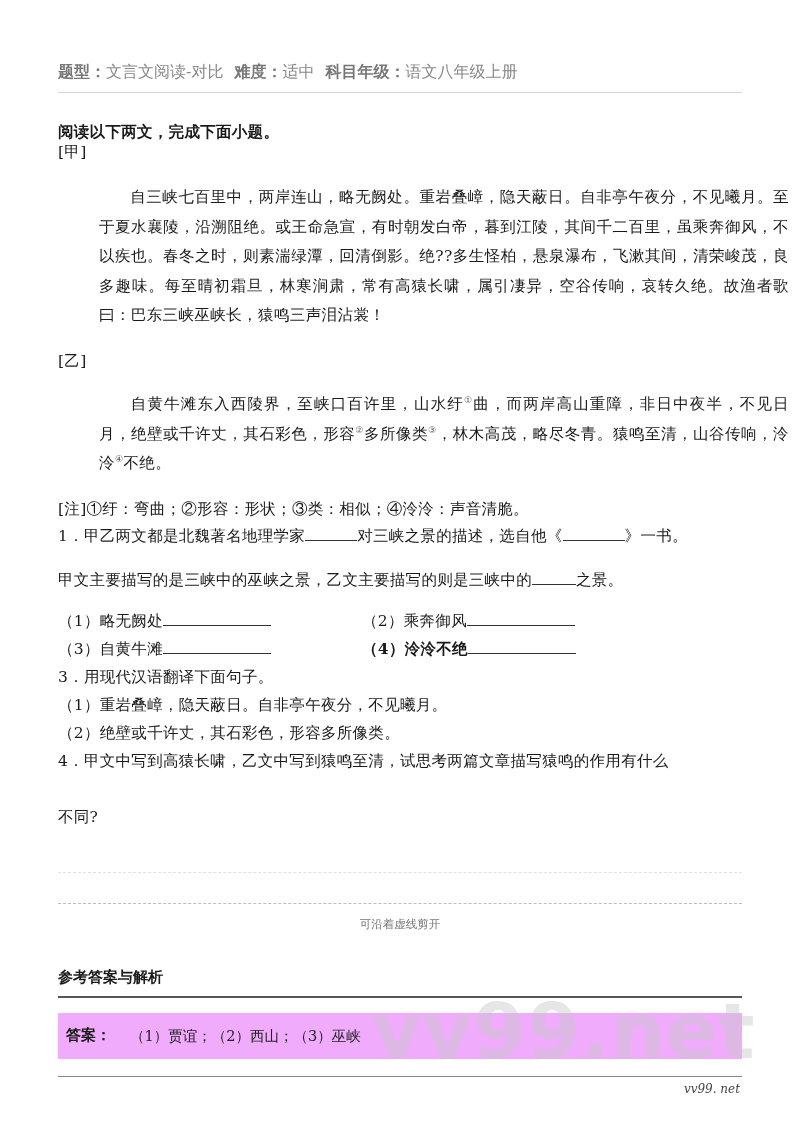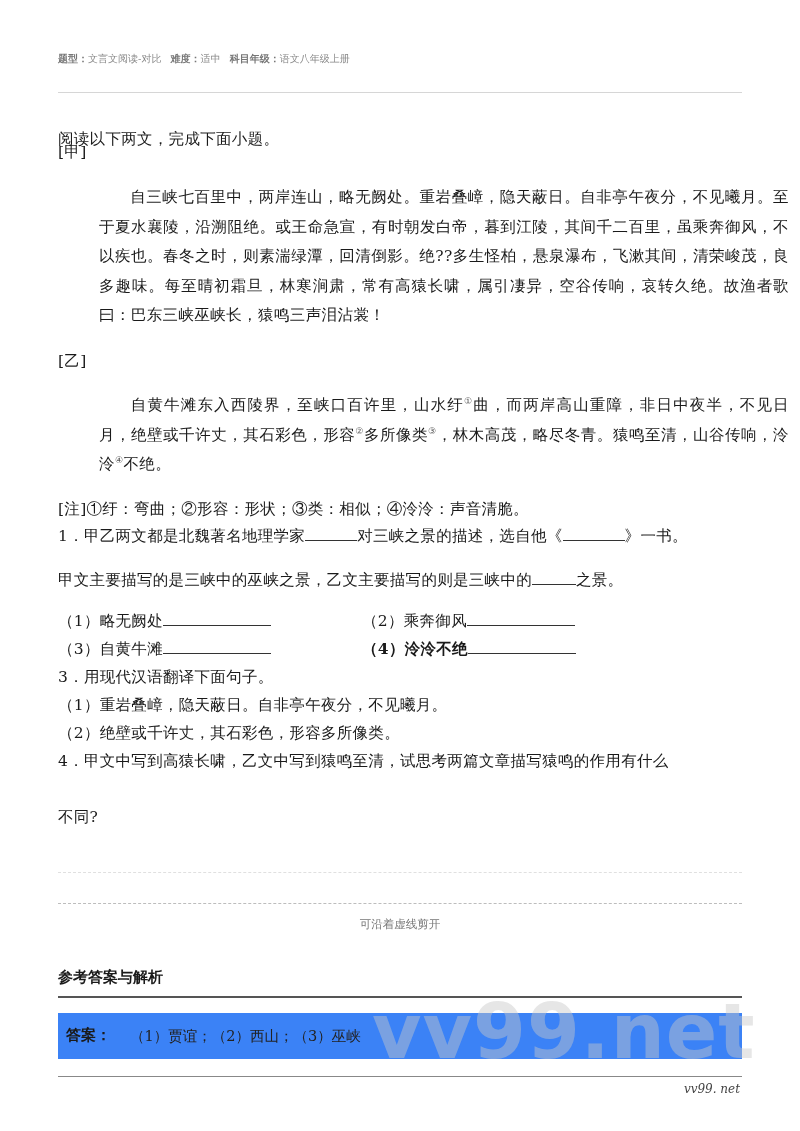--- a/index.html
+++ b/index.html
@@ -4,41 +4,41 @@
 <style>
   html, body { margin: 0; padding: 0; background: #ffffff; }
   body {
     width: 800px; height: 1131px; position: relative; overflow: hidden;
     font-family: "DejaVu Serif", "Liberation Serif", serif;
     color: #1a1a1a;
   }
   .page { position: absolute; left: 0; top: 0; width: 800px; height: 1131px; }
 
   .meta-bar {
-    position: absolute; left: 58px; top: 52px; width: 684px;
-    font-size: 10px; color: #888; white-space: nowrap;
+    position: absolute; left: 58px; top: 62px; width: 684px;
+    font-size: 16px; color: #888; white-space: nowrap;
   }
   .meta-bar .k { font-weight: bold; color: #777; font-family: "DejaVu Sans", sans-serif; }
   .meta-bar .v { color: #888; margin-right: 6px; }
   .meta-rule { position: absolute; left: 58px; top: 92px; width: 684px; height: 1px; background: #d6d6d6; }
 
   .line { position: absolute; left: 58px; font-size: 15.5px; line-height: 22px; white-space: nowrap; letter-spacing: 0.3px; }
   .para { position: absolute; left: 58px; width: 690px; font-size: 15.5px; line-height: 29.6px; letter-spacing: 0.4px; text-align: justify; margin-left: 41px; }
   .para .indent { display: inline-block; width: 31px; }
   sup.fn { font-size: 9px; color: #555; vertical-align: 6px; line-height: 0; }
 
   .blank { display: inline-block; border-bottom: 1px solid #333; height: 15px; vertical-align: baseline; }
 
   .dash1 { position: absolute; left: 58px; top: 872px; width: 684px; border-top: 1px dashed #e0e0e0; }
   .dash2 { position: absolute; left: 58px; top: 903px; width: 684px; border-top: 1.5px dashed #bdbdbd; }
   .cut-label { position: absolute; left: 0; width: 800px; top: 917px; text-align: center; font-size: 11.5px; color: #777; }
 
   .ans-title { position: absolute; left: 58px; top: 968px; font-size: 15px; font-weight: bold; font-family: "DejaVu Sans", sans-serif; color: #1a1a1a; }
   .ans-rule { position: absolute; left: 58px; top: 996px; width: 684px; height: 1.5px; background: #555; }
-  .ans-box { position: absolute; left: 58px; top: 1013px; width: 684px; height: 46px; background: #3b82f6; }
+  .ans-box { position: absolute; left: 58px; top: 1013px; width: 684px; height: 46px; background: #f0abfc; }
   .ans-box .lbl { position: absolute; left: 8px; top: 13px; font-size: 15px; font-weight: bold; font-family: "DejaVu Sans", sans-serif; }
   .ans-box .val { position: absolute; left: 72px; top: 14px; font-size: 14.5px; color: #222; }
   .watermark {
     position: absolute; left: 372px; top: 994px; font-family: "DejaVu Sans", sans-serif;
     font-weight: bold; font-size: 76px; color: rgba(200,200,200,0.45); letter-spacing: 1px; line-height: 1;
   }
   .foot-rule { position: absolute; left: 58px; top: 1076px; width: 684px; height: 1px; background: #888; }
   .foot-site { position: absolute; right: 60px; top: 1082px; font-size: 12px; font-style: italic; color: #444; }
 </style>
 </head>
@@ -46,28 +46,28 @@
 
 <div class="page">
 
   <div class="meta-bar">
     <span class="k">题型：</span><span class="v">文言文阅读-对比</span>
     <span class="k">难度：</span><span class="v">适中</span>
     <span class="k">科目年级：</span><span class="v">语文八年级上册</span>
   </div>
   <div class="meta-rule"></div>
 
-  <div class="line" style="top:128px;">阅读以下两文，完成下面小题。</div>
+  <div class="line" style="top:121px;font-weight:bold;">阅读以下两文，完成下面小题。</div>
   <div class="line" style="top:141px;">[甲]</div>
 
   <div class="para" style="top:183px;"><span class="indent"></span><span>自三峡七百里中，两岸连山，略无阙处。重岩叠嶂，隐天蔽日。自非亭午夜分，不见曦月。至于夏水襄陵，沿溯阻绝。或王命急宣，有时朝发白帝，暮到江陵，其间千二百里，虽乘奔御风，不以疾也。春冬之时，则素湍绿潭，回清倒影。绝??多生怪柏，悬泉瀑布，飞漱其间，清荣峻茂，良多趣味。每至晴初霜旦，林寒涧肃，常有高猿长啸，属引凄异，空谷传响，哀转久绝。故渔者歌曰：巴东三峡巫峡长，猿鸣三声泪沾裳！</span></div>
 
   <div class="line" style="top:350px;">[乙]</div>
 
-  <div class="para" style="top:390px;font-family:Liberation Serif, serif;"><span class="indent"></span><span>自黄牛滩东入西陵界，至峡口百许里，山水纡</span><sup class="fn">①</sup><span>曲，而两岸高山重障，非日中夜半，不见日月，绝壁或千许丈，其石彩色，形容</span><sup class="fn">②</sup><span>多所像类</span><sup class="fn">③</sup><span>，林木高茂，略尽冬青。猿鸣至清，山谷传响，泠泠</span><sup class="fn">④</sup><span>不绝。</span></div>
+  <div class="para" style="top:390px;"><span class="indent"></span><span>自黄牛滩东入西陵界，至峡口百许里，山水纡</span><sup class="fn">①</sup><span>曲，而两岸高山重障，非日中夜半，不见日月，绝壁或千许丈，其石彩色，形容</span><sup class="fn">②</sup><span>多所像类</span><sup class="fn">③</sup><span>，林木高茂，略尽冬青。猿鸣至清，山谷传响，泠泠</span><sup class="fn">④</sup><span>不绝。</span></div>
 
   <div class="line" style="top:498px;">[注]①纡：弯曲；②形容：形状；③类：相似；④泠泠：声音清脆。</div>
 
   <div class="line" style="top:525px;">
     <span>1．甲乙两文都是北魏著名地理学家</span><span class="blank" style="width:52px;"></span><span>对三峡之景的描述，选自他《</span><span class="blank" style="width:62px;"></span><span>》一书。</span>
   </div>
   <div class="line" style="top:553px;margin-top:16px;">
     <span>甲文主要描写的是三峡中的巫峡之景，乙文主要描写的则是三峡中的</span><span class="blank" style="width:44px;"></span><span>之景。</span>
   </div>
 

